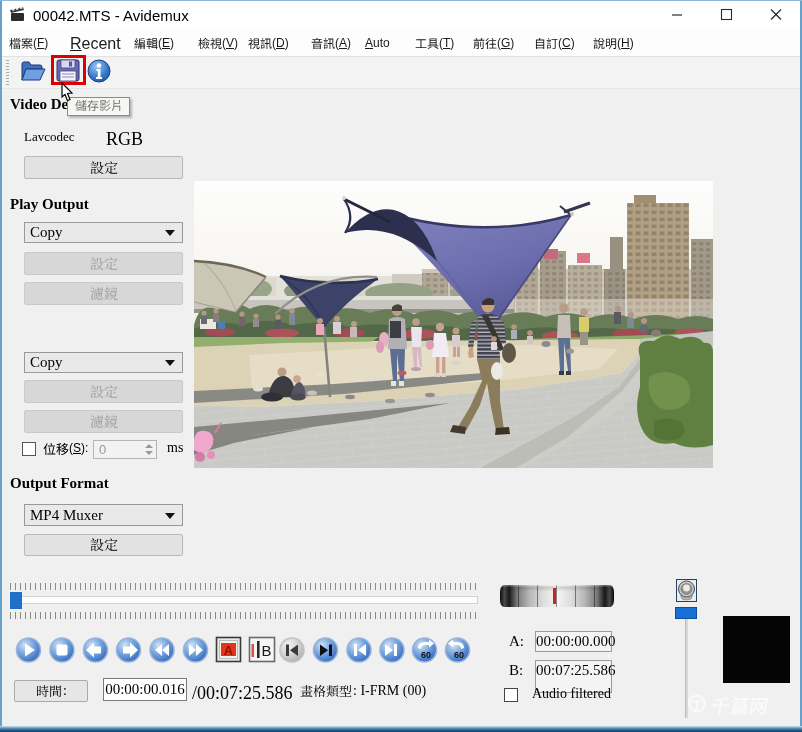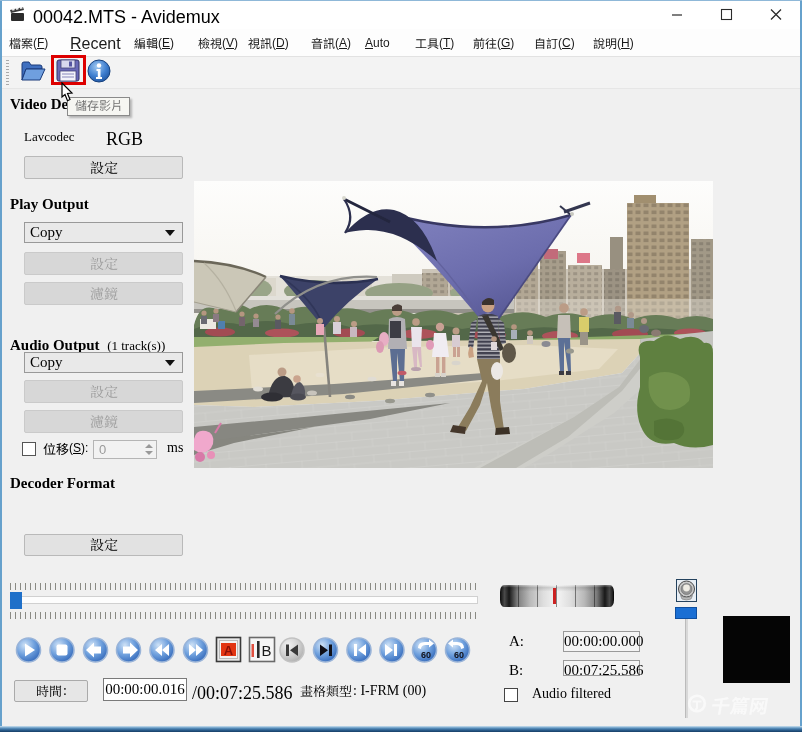--- a/index.html
+++ b/index.html
@@ -6,42 +6,42 @@
 body { font-family:"Liberation Sans", sans-serif; }
 #win { position:relative; width:802px; height:732px; background:#f0f0f0; overflow:hidden; }
 .abs { position:absolute; }
 
 #bL { left:0; top:0; width:2px; height:732px; background:#66a1cc; z-index:80; }
 #bR { right:0; top:0; width:2px; height:732px; background:#66a1cc; z-index:80; }
 #bT { left:0; top:0; width:802px; height:1px; background:#8fb8d8; z-index:80; }
 #bB { left:0; bottom:0; width:802px; height:6px; background:linear-gradient(#cde2f0,#5d94c0 35%,#2a5c8c 70%,#173f66); z-index:80; }
 
 #title { left:2px; top:1px; width:798px; height:28px; background:#ffffff; }
-#titletext { left:33px; top:7px; font-size:18px; color:#000; }
+#titletext { left:33px; top:7px; font-size:15px; color:#000; }
 
 #menubar { left:2px; top:29px; width:798px; height:27px; background:#fdfdfd; }
 .mi { position:absolute; top:36px; font-size:12px; color:#1a1a1a; white-space:nowrap; display:flex; }
 .mi .mn, .mn { font-size:12px; line-height:15px; margin-left:-1px; }
 .btn { display:flex; justify-content:center; align-items:center; }
 .mi u { text-decoration:underline; }
 
 #toolbar { left:2px; top:56px; width:798px; height:33px; background:#f3f3f3; border-top:1px solid #e2e2e2; border-bottom:1px solid #e6e6e6; }
 #tbhandle { left:6px; top:60px; width:3px; height:26px; background:repeating-linear-gradient(#aaa 0 1px, transparent 1px 3px); }
 
 .blabel { font-weight:bold; font-size:15px; color:#000; font-family:"Liberation Serif", serif; letter-spacing:0px; }
 .serif { font-family:"Liberation Serif", serif; }
 .btn { position:absolute; left:24px; width:159px; height:23px; background:#e2e2e2; border:1px solid #b9b9b9; border-radius:2px; text-align:center; font-size:14px; line-height:21px; color:#000; }
 .btn.dis { background:#d7d7d7; border:1px solid #cacaca; color:#9b9b9b; }
 .dd { position:absolute; left:24px; width:159px; height:21px; background:#e9e9e9; border:1px solid #999; font-size:15px; color:#000; padding-left:5px; line-height:19px; }
 .dd .arr { position:absolute; right:7px; top:7px; width:0; height:0; border-left:5px solid transparent; border-right:5px solid transparent; border-top:6px solid #111; }
 
 #video { left:194px; top:181px; width:519px; height:287px; }
 
 .tfield { position:absolute; background:#fff; border:1px solid #7a7a7a; font-family:"Liberation Serif", serif; font-size:15px; color:#000; text-align:center; }
-.gfield { position:absolute; background:#f4f4f4; border:1px solid #9a9a9a; font-family:"Liberation Serif", serif; font-size:15px; color:#000; text-align:center;margin-left:28px; }
+.gfield { position:absolute; background:#f4f4f4; border:1px solid #9a9a9a; font-family:"Liberation Serif", serif; font-size:15px; color:#000; text-align:center; }
 </style>
 </head>
 <body>
 <div id="win">
   <div class="abs" id="bL"></div>
     <div class="abs" id="bR"></div>
     <div class="abs" id="bT"></div>
     <div class="abs" id="bB"></div>
   <div class="abs" id="title"></div>
   <div class="abs" id="menubar"></div>
@@ -169,21 +169,20 @@
   <div class="btn dis" style="top:252px">
       <svg width="30" height="18" viewBox="0 0 30 18">
         <path transform="translate(1 14.0)" d="M2.24 -11.64 2.08 -11.55C2.53 -11.08 3.05 -10.27 3.19 -9.63C4.11 -8.97 4.92 -10.86 2.24 -11.64ZM5.41 -10.02 4.80 -9.26H0.61L0.72 -8.86H6.16C6.35 -8.86 6.49 -8.93 6.52 -9.08C6.10 -9.49 5.41 -10.02 5.41 -10.02ZM4.80 -6.21 4.25 -5.53H1.13L1.24 -5.11H5.46C5.65 -5.11 5.78 -5.18 5.82 -5.33C5.43 -5.72 4.80 -6.21 4.80 -6.21ZM4.80 -8.07 4.25 -7.37H1.13L1.24 -6.97H5.46C5.65 -6.97 5.78 -7.04 5.82 -7.19C5.43 -7.57 4.80 -8.07 4.80 -8.07ZM7.16 -10.96V-9.67C7.16 -8.42 6.98 -7.02 5.67 -5.86L5.81 -5.67C7.82 -6.77 8.02 -8.49 8.02 -9.67V-10.40H10.17V-7.11C10.17 -6.53 10.30 -6.32 11.06 -6.32H11.76C13.03 -6.32 13.35 -6.49 13.35 -6.84C13.35 -7.04 13.24 -7.11 12.97 -7.21H12.78C12.72 -7.19 12.62 -7.18 12.55 -7.16C12.50 -7.16 12.43 -7.16 12.36 -7.16C12.26 -7.15 12.05 -7.15 11.84 -7.15H11.29C11.06 -7.15 11.03 -7.21 11.03 -7.36V-10.27C11.28 -10.31 11.46 -10.37 11.56 -10.47L10.55 -11.34L10.05 -10.82H8.19L7.16 -11.28ZM8.69 -1.48C7.64 -0.51 6.32 0.26 4.73 0.84L4.84 1.06C6.60 0.58 8.02 -0.11 9.15 -1.00C10.05 -0.15 11.17 0.46 12.55 0.91C12.69 0.49 12.99 0.21 13.38 0.16L13.41 0.01C11.99 -0.30 10.76 -0.81 9.77 -1.52C10.75 -2.46 11.48 -3.55 11.99 -4.80C12.33 -4.80 12.47 -4.84 12.58 -4.95L11.60 -5.89L10.99 -5.32H5.99L6.11 -4.91H6.97C7.33 -3.51 7.91 -2.38 8.69 -1.48ZM9.19 -1.98C8.33 -2.75 7.68 -3.72 7.26 -4.91H11.00C10.59 -3.82 9.99 -2.84 9.19 -1.98ZM4.50 -0.58H2.18V-3.24H4.50ZM2.18 0.74V-0.18H4.50V0.57H4.63C4.92 0.57 5.34 0.37 5.36 0.29V-3.10C5.64 -3.16 5.86 -3.26 5.95 -3.36L4.85 -4.2L4.36 -3.66H2.25L1.33 -4.08V1.03H1.47C1.82 1.03 2.18 0.82 2.18 0.74Z M20.11 -11.74 19.97 -11.64C20.48 -11.21 20.97 -10.44 21.05 -9.81C22.02 -9.1 22.90 -11.11 20.11 -11.74ZM16.36 -10.26 16.12 -10.24C16.19 -9.35 15.65 -8.55 15.09 -8.26C14.78 -8.07 14.58 -7.78 14.7 -7.46C14.86 -7.09 15.4 -7.08 15.76 -7.33C16.18 -7.61 16.56 -8.20 16.56 -9.11H25.71C25.56 -8.63 25.34 -8.03 25.17 -7.65L25.34 -7.56C25.84 -7.91 26.53 -8.49 26.88 -8.94C27.16 -8.97 27.31 -8.98 27.42 -9.07L26.30 -10.15L25.68 -9.53H16.52C16.49 -9.75 16.45 -10.01 16.36 -10.26ZM24.61 -7.89 23.96 -7.12H16.22L16.33 -6.70H20.52V-0.47C19.33 -0.84 18.49 -1.55 17.87 -2.89C18.11 -3.5 18.28 -4.11 18.41 -4.71C18.70 -4.73 18.87 -4.83 18.92 -5.02L17.48 -5.33C17.20 -3.12 16.38 -0.58 14.49 0.93L14.64 1.09C16.17 0.19 17.12 -1.13 17.72 -2.53C18.85 0.22 20.63 0.81 23.85 0.81C24.62 0.81 26.23 0.81 26.92 0.81C26.93 0.43 27.13 0.14 27.49 0.07V-0.14C26.6 -0.11 24.73 -0.11 23.93 -0.11C22.98 -0.11 22.16 -0.15 21.44 -0.26V-3.71H25.39C25.59 -3.71 25.73 -3.78 25.77 -3.93C25.29 -4.36 24.54 -4.94 24.54 -4.94L23.89 -4.11H21.44V-6.70H25.46C25.66 -6.70 25.80 -6.77 25.84 -6.93C25.36 -7.35 24.61 -7.89 24.61 -7.89Z" fill="#9b9b9b"></path>
       </svg>
     </div>
   <div class="btn dis" style="top:282px">
       <svg width="30" height="18" viewBox="0 0 30 18">
         <path transform="translate(1 14.0)" d="M8.93 -2.59 8.80 -2.45C9.33 -2.01 9.63 -1.30 9.82 -0.86C10.52 -0.30 11.13 -2.00 8.93 -2.59ZM11.66 -2.04 11.52 -1.90C12.19 -1.35 12.53 -0.47 12.72 0.07C13.48 0.68 14.11 -1.20 11.66 -2.04ZM6.38 -1.94 6.14 -1.96C6.00 -1.06 5.57 -0.39 5.06 -0.08C4.48 0.77 6.70 1.12 6.38 -1.94ZM8.41 -1.93 7.21 -2.08V0.02C7.21 0.60 7.37 0.78 8.33 0.78H9.63C11.52 0.78 11.88 0.65 11.88 0.28C11.88 0.12 11.81 0.04 11.55 -0.05L11.49 -1.21H11.34C11.22 -0.70 11.08 -0.23 11.00 -0.07C10.94 0.02 10.89 0.04 10.75 0.05C10.61 0.07 10.19 0.07 9.66 0.07H8.49C8.07 0.07 8.03 0.04 8.03 -0.12V-1.61C8.26 -1.65 8.4 -1.77 8.41 -1.93ZM1.27 -2.85C1.12 -2.85 0.67 -2.85 0.67 -2.85V-2.54C0.98 -2.52 1.16 -2.47 1.34 -2.35C1.63 -2.14 1.72 -1.00 1.52 0.39C1.55 0.84 1.72 1.09 1.96 1.09C2.43 1.09 2.71 0.71 2.74 0.12C2.80 -1.02 2.39 -1.66 2.38 -2.31C2.38 -2.64 2.46 -3.09 2.56 -3.51C2.73 -4.18 3.66 -7.36 4.15 -9.07L3.89 -9.14C1.82 -3.62 1.82 -3.62 1.59 -3.15C1.48 -2.85 1.42 -2.85 1.27 -2.85ZM0.63 -8.4 0.50 -8.27C1.03 -7.92 1.69 -7.28 1.89 -6.70C2.88 -6.14 3.45 -8.09 0.63 -8.4ZM1.49 -11.64 1.37 -11.52C1.96 -11.14 2.68 -10.41 2.91 -9.8C3.92 -9.21 4.50 -11.22 1.49 -11.64ZM9.01 -8.84 7.81 -8.98V-7.93L5.67 -7.75L5.82 -7.36L7.81 -7.54V-7.21C7.81 -6.62 7.98 -6.46 8.94 -6.46H10.26C12.19 -6.46 12.57 -6.53 12.57 -6.88C12.57 -7.04 12.46 -7.11 12.15 -7.19L12.11 -7.21H11.98C11.91 -7.18 11.78 -7.15 11.70 -7.14C11.63 -7.14 11.55 -7.12 11.43 -7.12C11.28 -7.11 10.82 -7.11 10.31 -7.11H9.11C8.66 -7.11 8.63 -7.15 8.63 -7.32V-7.61L11.22 -7.84C11.39 -7.85 11.53 -7.93 11.55 -8.09C11.15 -8.4 10.5 -8.83 10.5 -8.83L10.01 -8.13L8.63 -8.00V-8.52C8.86 -8.55 9.00 -8.68 9.01 -8.84ZM4.53 -9.54V-5.79C4.53 -3.45 4.39 -0.99 3.09 0.95L3.27 1.10C5.25 -0.81 5.39 -3.61 5.39 -5.81V-8.98H12.05L11.76 -7.92L11.95 -7.82C12.25 -8.07 12.74 -8.56 12.99 -8.86C13.24 -8.87 13.41 -8.89 13.52 -8.98L12.54 -9.94L12.01 -9.40H8.65V-10.17H12.48C12.68 -10.17 12.82 -10.24 12.86 -10.40C12.41 -10.82 11.70 -11.38 11.70 -11.38L11.08 -10.58H8.65V-11.21C9.00 -11.25 9.14 -11.38 9.17 -11.57L7.78 -11.73V-9.40H5.55L4.53 -9.85ZM6.28 -6.41V-2.29H6.41C6.84 -2.29 7.09 -2.49 7.09 -2.56V-2.82H11.18V-2.43H11.32C11.70 -2.43 12.02 -2.63 12.02 -2.68V-5.53C12.29 -5.57 12.44 -5.64 12.51 -5.75L11.56 -6.48L11.14 -5.99H7.26ZM8.77 -5.57V-4.62H7.09V-5.57ZM9.56 -5.57H11.18V-4.62H9.56ZM8.77 -4.21V-3.24H7.09V-4.21ZM9.56 -4.21H11.18V-3.24H9.56Z M21.29 -9.74 21.12 -9.66C21.44 -9.28 21.74 -8.65 21.75 -8.14C22.51 -7.47 23.39 -9.01 21.29 -9.74ZM19.78 -4.2 18.49 -4.56C18.35 -3.57 18.13 -2.43 17.92 -1.68L18.14 -1.58C18.57 -2.19 18.99 -3.10 19.29 -3.92C19.57 -3.93 19.74 -4.04 19.78 -4.2ZM15.12 -4.42 14.92 -4.36C15.21 -3.62 15.51 -2.47 15.48 -1.59C16.18 -0.82 17.06 -2.54 15.12 -4.42ZM26.13 -11.13 25.53 -10.37H23.74C23.98 -10.73 23.77 -11.48 22.41 -11.87L22.25 -11.77C22.56 -11.42 22.89 -10.85 22.96 -10.37H19.85L19.96 -9.95H26.89C27.07 -9.95 27.21 -10.02 27.25 -10.17C26.83 -10.59 26.13 -11.13 26.13 -11.13ZM21.30 -2.63V-3.12H21.85C21.81 -1.35 21.61 -0.09 18.63 0.84L18.78 1.06C22.37 0.19 22.70 -1.13 22.79 -3.12H23.8V-0.12C23.8 0.47 23.93 0.68 24.76 0.68H25.66C27.11 0.68 27.45 0.53 27.45 0.15C27.45 -0.01 27.39 -0.11 27.13 -0.21L27.10 -1.70H26.92C26.79 -1.07 26.67 -0.42 26.57 -0.23C26.53 -0.14 26.47 -0.11 26.37 -0.11C26.27 -0.11 26.02 -0.09 25.70 -0.09H24.99C24.68 -0.09 24.65 -0.14 24.65 -0.29V-3.12H25.25V-2.49H25.39C25.67 -2.49 26.11 -2.68 26.12 -2.77V-5.99C26.36 -6.04 26.57 -6.14 26.65 -6.24L25.60 -7.05L25.13 -6.52H21.37L20.44 -6.95V-2.35H20.56C20.94 -2.35 21.30 -2.54 21.30 -2.63ZM25.25 -6.11V-5.04H21.30V-6.11ZM21.30 -4.63H25.25V-3.54H21.30ZM26.34 -8.68 25.74 -7.93H24.22C24.61 -8.35 25.03 -8.83 25.31 -9.22C25.60 -9.21 25.77 -9.32 25.83 -9.47L24.48 -9.85C24.31 -9.28 24.06 -8.51 23.84 -7.93H19.58L19.69 -7.51H27.07C27.27 -7.51 27.39 -7.58 27.43 -7.74C27.02 -8.16 26.34 -8.68 26.34 -8.68ZM17.62 -11.04C17.97 -11.06 18.10 -11.15 18.14 -11.31L16.68 -11.66C16.35 -10.30 15.45 -8.23 14.50 -7.04L14.7 -6.90C14.98 -7.14 15.24 -7.40 15.49 -7.68L15.52 -7.60H16.71V-5.58H14.68L14.79 -5.16H16.71V-0.84C15.79 -0.63 15.03 -0.47 14.58 -0.40L15.07 0.75C15.20 0.71 15.33 0.60 15.37 0.43C17.27 -0.28 18.73 -0.86 19.75 -1.31L19.69 -1.52L17.57 -1.02V-5.16H19.48C19.68 -5.16 19.82 -5.23 19.86 -5.39C19.44 -5.79 18.78 -6.32 18.78 -6.32L18.21 -5.58H17.57V-7.60H19.19C19.39 -7.60 19.53 -7.67 19.57 -7.82C19.16 -8.21 18.52 -8.70 18.52 -8.70L17.94 -8.00H15.77C16.49 -8.89 17.09 -9.89 17.51 -10.78C18.15 -10.06 18.64 -9.25 18.87 -8.70C19.61 -8.09 20.77 -9.56 17.61 -11.01Z" fill="#9b9b9b"></path>
       </svg>
     </div>
-  <div class="abs blabel" style="left:10px;top:337px">Audio Output&nbsp; <span style="font-weight:normal;font-size:13px">(1 track(s))</span></div>
   <div class="dd serif" style="top:352px">Copy<span class="arr"></span></div>
   <div class="btn dis" style="top:380px">
       <svg width="30" height="18" viewBox="0 0 30 18">
         <path transform="translate(1 14.0)" d="M2.24 -11.64 2.08 -11.55C2.53 -11.08 3.05 -10.27 3.19 -9.63C4.11 -8.97 4.92 -10.86 2.24 -11.64ZM5.41 -10.02 4.80 -9.26H0.61L0.72 -8.86H6.16C6.35 -8.86 6.49 -8.93 6.52 -9.08C6.10 -9.49 5.41 -10.02 5.41 -10.02ZM4.80 -6.21 4.25 -5.53H1.13L1.24 -5.11H5.46C5.65 -5.11 5.78 -5.18 5.82 -5.33C5.43 -5.72 4.80 -6.21 4.80 -6.21ZM4.80 -8.07 4.25 -7.37H1.13L1.24 -6.97H5.46C5.65 -6.97 5.78 -7.04 5.82 -7.19C5.43 -7.57 4.80 -8.07 4.80 -8.07ZM7.16 -10.96V-9.67C7.16 -8.42 6.98 -7.02 5.67 -5.86L5.81 -5.67C7.82 -6.77 8.02 -8.49 8.02 -9.67V-10.40H10.17V-7.11C10.17 -6.53 10.30 -6.32 11.06 -6.32H11.76C13.03 -6.32 13.35 -6.49 13.35 -6.84C13.35 -7.04 13.24 -7.11 12.97 -7.21H12.78C12.72 -7.19 12.62 -7.18 12.55 -7.16C12.50 -7.16 12.43 -7.16 12.36 -7.16C12.26 -7.15 12.05 -7.15 11.84 -7.15H11.29C11.06 -7.15 11.03 -7.21 11.03 -7.36V-10.27C11.28 -10.31 11.46 -10.37 11.56 -10.47L10.55 -11.34L10.05 -10.82H8.19L7.16 -11.28ZM8.69 -1.48C7.64 -0.51 6.32 0.26 4.73 0.84L4.84 1.06C6.60 0.58 8.02 -0.11 9.15 -1.00C10.05 -0.15 11.17 0.46 12.55 0.91C12.69 0.49 12.99 0.21 13.38 0.16L13.41 0.01C11.99 -0.30 10.76 -0.81 9.77 -1.52C10.75 -2.46 11.48 -3.55 11.99 -4.80C12.33 -4.80 12.47 -4.84 12.58 -4.95L11.60 -5.89L10.99 -5.32H5.99L6.11 -4.91H6.97C7.33 -3.51 7.91 -2.38 8.69 -1.48ZM9.19 -1.98C8.33 -2.75 7.68 -3.72 7.26 -4.91H11.00C10.59 -3.82 9.99 -2.84 9.19 -1.98ZM4.50 -0.58H2.18V-3.24H4.50ZM2.18 0.74V-0.18H4.50V0.57H4.63C4.92 0.57 5.34 0.37 5.36 0.29V-3.10C5.64 -3.16 5.86 -3.26 5.95 -3.36L4.85 -4.2L4.36 -3.66H2.25L1.33 -4.08V1.03H1.47C1.82 1.03 2.18 0.82 2.18 0.74Z M20.11 -11.74 19.97 -11.64C20.48 -11.21 20.97 -10.44 21.05 -9.81C22.02 -9.1 22.90 -11.11 20.11 -11.74ZM16.36 -10.26 16.12 -10.24C16.19 -9.35 15.65 -8.55 15.09 -8.26C14.78 -8.07 14.58 -7.78 14.7 -7.46C14.86 -7.09 15.4 -7.08 15.76 -7.33C16.18 -7.61 16.56 -8.20 16.56 -9.11H25.71C25.56 -8.63 25.34 -8.03 25.17 -7.65L25.34 -7.56C25.84 -7.91 26.53 -8.49 26.88 -8.94C27.16 -8.97 27.31 -8.98 27.42 -9.07L26.30 -10.15L25.68 -9.53H16.52C16.49 -9.75 16.45 -10.01 16.36 -10.26ZM24.61 -7.89 23.96 -7.12H16.22L16.33 -6.70H20.52V-0.47C19.33 -0.84 18.49 -1.55 17.87 -2.89C18.11 -3.5 18.28 -4.11 18.41 -4.71C18.70 -4.73 18.87 -4.83 18.92 -5.02L17.48 -5.33C17.20 -3.12 16.38 -0.58 14.49 0.93L14.64 1.09C16.17 0.19 17.12 -1.13 17.72 -2.53C18.85 0.22 20.63 0.81 23.85 0.81C24.62 0.81 26.23 0.81 26.92 0.81C26.93 0.43 27.13 0.14 27.49 0.07V-0.14C26.6 -0.11 24.73 -0.11 23.93 -0.11C22.98 -0.11 22.16 -0.15 21.44 -0.26V-3.71H25.39C25.59 -3.71 25.73 -3.78 25.77 -3.93C25.29 -4.36 24.54 -4.94 24.54 -4.94L23.89 -4.11H21.44V-6.70H25.46C25.66 -6.70 25.80 -6.77 25.84 -6.93C25.36 -7.35 24.61 -7.89 24.61 -7.89Z" fill="#9b9b9b"></path>
       </svg>
     </div>
   <div class="btn dis" style="top:410px">
       <svg width="30" height="18" viewBox="0 0 30 18">
         <path transform="translate(1 14.0)" d="M8.93 -2.59 8.80 -2.45C9.33 -2.01 9.63 -1.30 9.82 -0.86C10.52 -0.30 11.13 -2.00 8.93 -2.59ZM11.66 -2.04 11.52 -1.90C12.19 -1.35 12.53 -0.47 12.72 0.07C13.48 0.68 14.11 -1.20 11.66 -2.04ZM6.38 -1.94 6.14 -1.96C6.00 -1.06 5.57 -0.39 5.06 -0.08C4.48 0.77 6.70 1.12 6.38 -1.94ZM8.41 -1.93 7.21 -2.08V0.02C7.21 0.60 7.37 0.78 8.33 0.78H9.63C11.52 0.78 11.88 0.65 11.88 0.28C11.88 0.12 11.81 0.04 11.55 -0.05L11.49 -1.21H11.34C11.22 -0.70 11.08 -0.23 11.00 -0.07C10.94 0.02 10.89 0.04 10.75 0.05C10.61 0.07 10.19 0.07 9.66 0.07H8.49C8.07 0.07 8.03 0.04 8.03 -0.12V-1.61C8.26 -1.65 8.4 -1.77 8.41 -1.93ZM1.27 -2.85C1.12 -2.85 0.67 -2.85 0.67 -2.85V-2.54C0.98 -2.52 1.16 -2.47 1.34 -2.35C1.63 -2.14 1.72 -1.00 1.52 0.39C1.55 0.84 1.72 1.09 1.96 1.09C2.43 1.09 2.71 0.71 2.74 0.12C2.80 -1.02 2.39 -1.66 2.38 -2.31C2.38 -2.64 2.46 -3.09 2.56 -3.51C2.73 -4.18 3.66 -7.36 4.15 -9.07L3.89 -9.14C1.82 -3.62 1.82 -3.62 1.59 -3.15C1.48 -2.85 1.42 -2.85 1.27 -2.85ZM0.63 -8.4 0.50 -8.27C1.03 -7.92 1.69 -7.28 1.89 -6.70C2.88 -6.14 3.45 -8.09 0.63 -8.4ZM1.49 -11.64 1.37 -11.52C1.96 -11.14 2.68 -10.41 2.91 -9.8C3.92 -9.21 4.50 -11.22 1.49 -11.64ZM9.01 -8.84 7.81 -8.98V-7.93L5.67 -7.75L5.82 -7.36L7.81 -7.54V-7.21C7.81 -6.62 7.98 -6.46 8.94 -6.46H10.26C12.19 -6.46 12.57 -6.53 12.57 -6.88C12.57 -7.04 12.46 -7.11 12.15 -7.19L12.11 -7.21H11.98C11.91 -7.18 11.78 -7.15 11.70 -7.14C11.63 -7.14 11.55 -7.12 11.43 -7.12C11.28 -7.11 10.82 -7.11 10.31 -7.11H9.11C8.66 -7.11 8.63 -7.15 8.63 -7.32V-7.61L11.22 -7.84C11.39 -7.85 11.53 -7.93 11.55 -8.09C11.15 -8.4 10.5 -8.83 10.5 -8.83L10.01 -8.13L8.63 -8.00V-8.52C8.86 -8.55 9.00 -8.68 9.01 -8.84ZM4.53 -9.54V-5.79C4.53 -3.45 4.39 -0.99 3.09 0.95L3.27 1.10C5.25 -0.81 5.39 -3.61 5.39 -5.81V-8.98H12.05L11.76 -7.92L11.95 -7.82C12.25 -8.07 12.74 -8.56 12.99 -8.86C13.24 -8.87 13.41 -8.89 13.52 -8.98L12.54 -9.94L12.01 -9.40H8.65V-10.17H12.48C12.68 -10.17 12.82 -10.24 12.86 -10.40C12.41 -10.82 11.70 -11.38 11.70 -11.38L11.08 -10.58H8.65V-11.21C9.00 -11.25 9.14 -11.38 9.17 -11.57L7.78 -11.73V-9.40H5.55L4.53 -9.85ZM6.28 -6.41V-2.29H6.41C6.84 -2.29 7.09 -2.49 7.09 -2.56V-2.82H11.18V-2.43H11.32C11.70 -2.43 12.02 -2.63 12.02 -2.68V-5.53C12.29 -5.57 12.44 -5.64 12.51 -5.75L11.56 -6.48L11.14 -5.99H7.26ZM8.77 -5.57V-4.62H7.09V-5.57ZM9.56 -5.57H11.18V-4.62H9.56ZM8.77 -4.21V-3.24H7.09V-4.21ZM9.56 -4.21H11.18V-3.24H9.56Z M21.29 -9.74 21.12 -9.66C21.44 -9.28 21.74 -8.65 21.75 -8.14C22.51 -7.47 23.39 -9.01 21.29 -9.74ZM19.78 -4.2 18.49 -4.56C18.35 -3.57 18.13 -2.43 17.92 -1.68L18.14 -1.58C18.57 -2.19 18.99 -3.10 19.29 -3.92C19.57 -3.93 19.74 -4.04 19.78 -4.2ZM15.12 -4.42 14.92 -4.36C15.21 -3.62 15.51 -2.47 15.48 -1.59C16.18 -0.82 17.06 -2.54 15.12 -4.42ZM26.13 -11.13 25.53 -10.37H23.74C23.98 -10.73 23.77 -11.48 22.41 -11.87L22.25 -11.77C22.56 -11.42 22.89 -10.85 22.96 -10.37H19.85L19.96 -9.95H26.89C27.07 -9.95 27.21 -10.02 27.25 -10.17C26.83 -10.59 26.13 -11.13 26.13 -11.13ZM21.30 -2.63V-3.12H21.85C21.81 -1.35 21.61 -0.09 18.63 0.84L18.78 1.06C22.37 0.19 22.70 -1.13 22.79 -3.12H23.8V-0.12C23.8 0.47 23.93 0.68 24.76 0.68H25.66C27.11 0.68 27.45 0.53 27.45 0.15C27.45 -0.01 27.39 -0.11 27.13 -0.21L27.10 -1.70H26.92C26.79 -1.07 26.67 -0.42 26.57 -0.23C26.53 -0.14 26.47 -0.11 26.37 -0.11C26.27 -0.11 26.02 -0.09 25.70 -0.09H24.99C24.68 -0.09 24.65 -0.14 24.65 -0.29V-3.12H25.25V-2.49H25.39C25.67 -2.49 26.11 -2.68 26.12 -2.77V-5.99C26.36 -6.04 26.57 -6.14 26.65 -6.24L25.60 -7.05L25.13 -6.52H21.37L20.44 -6.95V-2.35H20.56C20.94 -2.35 21.30 -2.54 21.30 -2.63ZM25.25 -6.11V-5.04H21.30V-6.11ZM21.30 -4.63H25.25V-3.54H21.30ZM26.34 -8.68 25.74 -7.93H24.22C24.61 -8.35 25.03 -8.83 25.31 -9.22C25.60 -9.21 25.77 -9.32 25.83 -9.47L24.48 -9.85C24.31 -9.28 24.06 -8.51 23.84 -7.93H19.58L19.69 -7.51H27.07C27.27 -7.51 27.39 -7.58 27.43 -7.74C27.02 -8.16 26.34 -8.68 26.34 -8.68ZM17.62 -11.04C17.97 -11.06 18.10 -11.15 18.14 -11.31L16.68 -11.66C16.35 -10.30 15.45 -8.23 14.50 -7.04L14.7 -6.90C14.98 -7.14 15.24 -7.40 15.49 -7.68L15.52 -7.60H16.71V-5.58H14.68L14.79 -5.16H16.71V-0.84C15.79 -0.63 15.03 -0.47 14.58 -0.40L15.07 0.75C15.20 0.71 15.33 0.60 15.37 0.43C17.27 -0.28 18.73 -0.86 19.75 -1.31L19.69 -1.52L17.57 -1.02V-5.16H19.48C19.68 -5.16 19.82 -5.23 19.86 -5.39C19.44 -5.79 18.78 -6.32 18.78 -6.32L18.21 -5.58H17.57V-7.60H19.19C19.39 -7.60 19.53 -7.67 19.57 -7.82C19.16 -8.21 18.52 -8.70 18.52 -8.70L17.94 -8.00H15.77C16.49 -8.89 17.09 -9.89 17.51 -10.78C18.15 -10.06 18.64 -9.25 18.87 -8.70C19.61 -8.09 20.77 -9.56 17.61 -11.01Z" fill="#9b9b9b"></path>
       </svg>
@@ -194,21 +193,22 @@
         <path transform="translate(1 13.0)" d="M4.79 -8.55V-7.60H11.88V-8.55ZM5.65 -6.61C6.04 -4.81 6.43 -2.40 6.53 -1.04L7.50 -1.32C7.37 -2.65 6.96 -4.99 6.53 -6.82ZM7.40 -10.76C7.65 -10.11 7.91 -9.25 8.02 -8.69L8.99 -8.98C8.86 -9.54 8.58 -10.36 8.33 -11.01ZM4.23 -0.44V0.49H12.41V-0.44H9.72C10.20 -2.18 10.73 -4.74 11.08 -6.74L10.06 -6.91C9.82 -4.96 9.30 -2.19 8.81 -0.44ZM3.71 -10.86C2.98 -8.89 1.76 -6.94 0.49 -5.68C0.66 -5.46 0.94 -4.95 1.05 -4.71C1.49 -5.17 1.92 -5.70 2.34 -6.29V1.01H3.31V-7.81C3.82 -8.69 4.27 -9.64 4.64 -10.59Z M20.94 -8.96H23.55C23.20 -8.29 22.69 -7.70 22.11 -7.20C21.68 -7.61 21.02 -8.11 20.42 -8.48ZM21.34 -10.92C20.77 -9.91 19.65 -8.74 18.03 -7.94C18.22 -7.78 18.52 -7.47 18.65 -7.26C19.05 -7.48 19.43 -7.73 19.78 -7.98C20.37 -7.61 21.02 -7.09 21.43 -6.68C20.48 -6.03 19.37 -5.56 18.25 -5.29C18.43 -5.10 18.66 -4.74 18.75 -4.51C21.37 -5.25 23.81 -6.79 24.83 -9.52L24.21 -9.82L24.03 -9.78H21.67C21.91 -10.10 22.13 -10.41 22.32 -10.73ZM21.55 -3.96H24.24C23.86 -3.15 23.33 -2.48 22.68 -1.91C22.20 -2.36 21.46 -2.89 20.8 -3.30C21.07 -3.51 21.32 -3.73 21.55 -3.96ZM22.04 -6.01C21.41 -4.87 20.11 -3.57 18.2 -2.69C18.39 -2.54 18.68 -2.22 18.81 -2.01C19.26 -2.24 19.69 -2.49 20.08 -2.76C20.76 -2.36 21.47 -1.80 21.95 -1.33C20.81 -0.57 19.43 -0.06 17.97 0.20C18.16 0.41 18.38 0.80 18.47 1.04C21.61 0.33 24.40 -1.26 25.50 -4.56L24.88 -4.83L24.7 -4.79H22.29C22.58 -5.14 22.81 -5.49 23.02 -5.85ZM17.69 -10.73C16.73 -10.29 15.01 -9.91 13.55 -9.67C13.67 -9.46 13.80 -9.13 13.84 -8.93C14.45 -9.00 15.10 -9.12 15.75 -9.25V-7.25H13.63V-6.34H15.62C15.10 -4.84 14.20 -3.15 13.36 -2.23C13.53 -2.00 13.76 -1.61 13.87 -1.33C14.53 -2.14 15.22 -3.43 15.75 -4.74V1.01H16.71V-4.58C17.16 -4.04 17.68 -3.34 17.90 -2.97L18.48 -3.74C18.22 -4.04 17.09 -5.21 16.71 -5.53V-6.34H18.34V-7.25H16.71V-9.47C17.32 -9.62 17.90 -9.78 18.36 -9.98Z" fill="#000"></path>
       </svg>
       <span class="mn">(<u>S</u>):</span>
     </div>
   <div class="abs" style="left:93px;top:440px;width:64px;height:19px;background:#f2f2f2;border:1px solid #b5b5b5">
     <span class="abs" style="left:5px;top:1px;font-size:13px;color:#9a9a9a">0</span>
     <span class="abs" style="right:3px;top:3px;width:0;height:0;border-left:4px solid transparent;border-right:4px solid transparent;border-bottom:4px solid #999"></span>
     <span class="abs" style="right:3px;top:10px;width:0;height:0;border-left:4px solid transparent;border-right:4px solid transparent;border-top:4px solid #999"></span>
   </div>
   <div class="abs serif" style="left:167px;top:440px;font-size:14px">ms</div>
-  <div class="abs blabel" style="left:10px;top:475px">Decoder Format</div>
+  <div class="abs blabel" style="left:10px;top:475px">Output Format</div>
+  <div class="dd serif" style="top:504px;height:22px;line-height:20px">MP4 Muxer<span class="arr" style="top:8px"></span></div>
   <div class="btn" style="top:534px;height:22px">
       <svg width="30" height="18" viewBox="0 0 30 18">
         <path transform="translate(1 14.0)" d="M2.24 -11.64 2.08 -11.55C2.53 -11.08 3.05 -10.27 3.19 -9.63C4.11 -8.97 4.92 -10.86 2.24 -11.64ZM5.41 -10.02 4.80 -9.26H0.61L0.72 -8.86H6.16C6.35 -8.86 6.49 -8.93 6.52 -9.08C6.10 -9.49 5.41 -10.02 5.41 -10.02ZM4.80 -6.21 4.25 -5.53H1.13L1.24 -5.11H5.46C5.65 -5.11 5.78 -5.18 5.82 -5.33C5.43 -5.72 4.80 -6.21 4.80 -6.21ZM4.80 -8.07 4.25 -7.37H1.13L1.24 -6.97H5.46C5.65 -6.97 5.78 -7.04 5.82 -7.19C5.43 -7.57 4.80 -8.07 4.80 -8.07ZM7.16 -10.96V-9.67C7.16 -8.42 6.98 -7.02 5.67 -5.86L5.81 -5.67C7.82 -6.77 8.02 -8.49 8.02 -9.67V-10.40H10.17V-7.11C10.17 -6.53 10.30 -6.32 11.06 -6.32H11.76C13.03 -6.32 13.35 -6.49 13.35 -6.84C13.35 -7.04 13.24 -7.11 12.97 -7.21H12.78C12.72 -7.19 12.62 -7.18 12.55 -7.16C12.50 -7.16 12.43 -7.16 12.36 -7.16C12.26 -7.15 12.05 -7.15 11.84 -7.15H11.29C11.06 -7.15 11.03 -7.21 11.03 -7.36V-10.27C11.28 -10.31 11.46 -10.37 11.56 -10.47L10.55 -11.34L10.05 -10.82H8.19L7.16 -11.28ZM8.69 -1.48C7.64 -0.51 6.32 0.26 4.73 0.84L4.84 1.06C6.60 0.58 8.02 -0.11 9.15 -1.00C10.05 -0.15 11.17 0.46 12.55 0.91C12.69 0.49 12.99 0.21 13.38 0.16L13.41 0.01C11.99 -0.30 10.76 -0.81 9.77 -1.52C10.75 -2.46 11.48 -3.55 11.99 -4.80C12.33 -4.80 12.47 -4.84 12.58 -4.95L11.60 -5.89L10.99 -5.32H5.99L6.11 -4.91H6.97C7.33 -3.51 7.91 -2.38 8.69 -1.48ZM9.19 -1.98C8.33 -2.75 7.68 -3.72 7.26 -4.91H11.00C10.59 -3.82 9.99 -2.84 9.19 -1.98ZM4.50 -0.58H2.18V-3.24H4.50ZM2.18 0.74V-0.18H4.50V0.57H4.63C4.92 0.57 5.34 0.37 5.36 0.29V-3.10C5.64 -3.16 5.86 -3.26 5.95 -3.36L4.85 -4.2L4.36 -3.66H2.25L1.33 -4.08V1.03H1.47C1.82 1.03 2.18 0.82 2.18 0.74Z M20.11 -11.74 19.97 -11.64C20.48 -11.21 20.97 -10.44 21.05 -9.81C22.02 -9.1 22.90 -11.11 20.11 -11.74ZM16.36 -10.26 16.12 -10.24C16.19 -9.35 15.65 -8.55 15.09 -8.26C14.78 -8.07 14.58 -7.78 14.7 -7.46C14.86 -7.09 15.4 -7.08 15.76 -7.33C16.18 -7.61 16.56 -8.20 16.56 -9.11H25.71C25.56 -8.63 25.34 -8.03 25.17 -7.65L25.34 -7.56C25.84 -7.91 26.53 -8.49 26.88 -8.94C27.16 -8.97 27.31 -8.98 27.42 -9.07L26.30 -10.15L25.68 -9.53H16.52C16.49 -9.75 16.45 -10.01 16.36 -10.26ZM24.61 -7.89 23.96 -7.12H16.22L16.33 -6.70H20.52V-0.47C19.33 -0.84 18.49 -1.55 17.87 -2.89C18.11 -3.5 18.28 -4.11 18.41 -4.71C18.70 -4.73 18.87 -4.83 18.92 -5.02L17.48 -5.33C17.20 -3.12 16.38 -0.58 14.49 0.93L14.64 1.09C16.17 0.19 17.12 -1.13 17.72 -2.53C18.85 0.22 20.63 0.81 23.85 0.81C24.62 0.81 26.23 0.81 26.92 0.81C26.93 0.43 27.13 0.14 27.49 0.07V-0.14C26.6 -0.11 24.73 -0.11 23.93 -0.11C22.98 -0.11 22.16 -0.15 21.44 -0.26V-3.71H25.39C25.59 -3.71 25.73 -3.78 25.77 -3.93C25.29 -4.36 24.54 -4.94 24.54 -4.94L23.89 -4.11H21.44V-6.70H25.46C25.66 -6.70 25.80 -6.77 25.84 -6.93C25.36 -7.35 24.61 -7.89 24.61 -7.89Z" fill="#000"></path>
       </svg>
     </div>
 
   <svg class="abs" id="video" width="519" height="287" viewBox="0 0 519 287">
     <defs>
       <linearGradient id="skyg" x1="0" y1="0" x2="0" y2="1">
         <stop offset="0" stop-color="#fdfdfc"></stop>
@@ -563,21 +563,21 @@
     <g>
       <circle cx="443.5" cy="14" r="12" fill="url(#bg1)" stroke="#9ab4d8" stroke-width="1.6"></circle>
       <path d="M450 12 Q450 6 443 6 L439 6 L439 3.5 L434 7.5 L439 11.5 L439 9 L442 9 Q447 9 447 13 Z" fill="#fff"></path>
       <text x="445" y="22" font-size="9" font-weight="bold" fill="#101018" text-anchor="middle" font-family="Liberation Sans">60</text>
     </g>
   </svg>
 
   <div class="abs serif" style="left:509px;top:633px;font-size:15px">A:</div>
   <div class="gfield" style="left:535px;top:631px;width:77px;height:21px;line-height:19px">00:00:00.000</div>
   <div class="abs serif" style="left:509px;top:662px;font-size:15px">B:</div>
-  <div class="gfield" style="left:535px;top:660px;width:77px;height:16px;line-height:19px">00:07:25.586</div>
+  <div class="gfield" style="left:535px;top:660px;width:77px;height:33px;line-height:19px">00:07:25.586</div>
   <div class="abs" style="left:504px;top:688px;width:14px;height:14px;background:#fff;border:1px solid #444"></div>
   <div class="abs serif" style="left:532px;top:686px;font-size:14px">Audio filtered</div>
 
   <div class="abs" style="left:14px;top:680px;width:74px;height:22px;background:#e6e6e6;border:1px solid #aaa;border-radius:2px;display:flex;justify-content:center;align-items:center" id="timebtn">
       <svg width="28" height="16" viewBox="0 0 28 16">
         <path transform="translate(1 13.0)" d="M5.68 -3.58 5.53 -3.49C6.08 -2.93 6.74 -2.02 6.87 -1.3C7.81 -0.62 8.56 -2.53 5.68 -3.58ZM3.70 -1.89H1.87V-5.30H3.70ZM1.07 -10.02V-0.09H1.19C1.61 -0.09 1.87 -0.31 1.87 -0.37V-1.50H3.70V-0.63H3.83C4.12 -0.63 4.49 -0.85 4.51 -0.93V-9.00C4.77 -9.06 4.99 -9.15 5.08 -9.25L4.05 -10.06L3.57 -9.54H2.04ZM3.70 -5.68H1.87V-9.15H3.70ZM11.54 -5.18 10.97 -4.43H10.33V-5.48C10.63 -5.52 10.76 -5.62 10.79 -5.81L9.50 -5.95V-4.43H4.70L4.81 -4.04H9.50V-0.32C9.50 -0.13 9.43 -0.06 9.19 -0.06C8.91 -0.06 7.51 -0.16 7.51 -0.16V0.03C8.12 0.11 8.46 0.22 8.65 0.36C8.85 0.50 8.91 0.72 8.95 0.98C10.19 0.87 10.33 0.44 10.33 -0.27V-4.04H12.25C12.44 -4.04 12.57 -4.10 12.59 -4.25C12.19 -4.65 11.54 -5.18 11.54 -5.18ZM11.08 -9.67 10.49 -8.91H8.77V-10.36C9.08 -10.41 9.23 -10.53 9.24 -10.71L7.93 -10.85V-8.91H5.03L5.13 -8.52H7.93V-6.59H5.42L5.52 -6.20H11.55C11.73 -6.20 11.86 -6.26 11.90 -6.40C11.46 -6.81 10.77 -7.35 10.77 -7.35L10.16 -6.59H8.77V-8.52H11.84C12.02 -8.52 12.15 -8.59 12.19 -8.73C11.76 -9.13 11.08 -9.67 11.08 -9.67Z M17.08 -4.93V-0.06H17.21C17.55 -0.06 17.88 -0.26 17.88 -0.33V-0.88H21.03V-0.18H21.15C21.43 -0.18 21.84 -0.38 21.85 -0.46V-4.44C22.08 -4.48 22.26 -4.58 22.34 -4.68L21.35 -5.43L20.91 -4.93H17.95L17.08 -5.34ZM17.88 -1.27V-2.78H21.03V-1.27ZM17.88 -3.15V-4.57H21.03V-3.15ZM17.83 -9.67V-8.42H15.11V-9.67ZM14.28 -10.04V1.01H14.43C14.83 1.01 15.11 0.79 15.11 0.66V-6.37H17.83V-5.77H17.95C18.22 -5.77 18.64 -5.96 18.65 -6.04V-9.55C18.86 -9.59 19.05 -9.69 19.13 -9.78L18.16 -10.53L17.70 -10.04H15.18L14.28 -10.49ZM15.11 -8.04H17.83V-6.74H15.11ZM23.85 -9.67V-8.42H21.02V-9.67ZM20.20 -10.04V-5.81H20.31C20.67 -5.81 21.02 -6.00 21.02 -6.08V-6.37H23.85V-0.35C23.85 -0.14 23.79 -0.06 23.54 -0.06C23.27 -0.06 21.95 -0.16 21.95 -0.16V0.03C22.54 0.13 22.85 0.23 23.06 0.37C23.23 0.50 23.30 0.74 23.34 1.01C24.57 0.88 24.68 0.44 24.68 -0.24V-9.50C24.96 -9.55 25.16 -9.67 25.25 -9.77L24.16 -10.60L23.72 -10.04H21.08L20.20 -10.45ZM21.02 -8.04H23.85V-6.74H21.02Z" fill="#000"></path>
       </svg>
       <span style="font-family:'Liberation Serif',serif;font-size:14px">:</span>
     </div>
   <div class="tfield" style="left:103px;top:678px;width:84px;height:23px;line-height:21px;font-size:15px">00:00:00.016</div>

